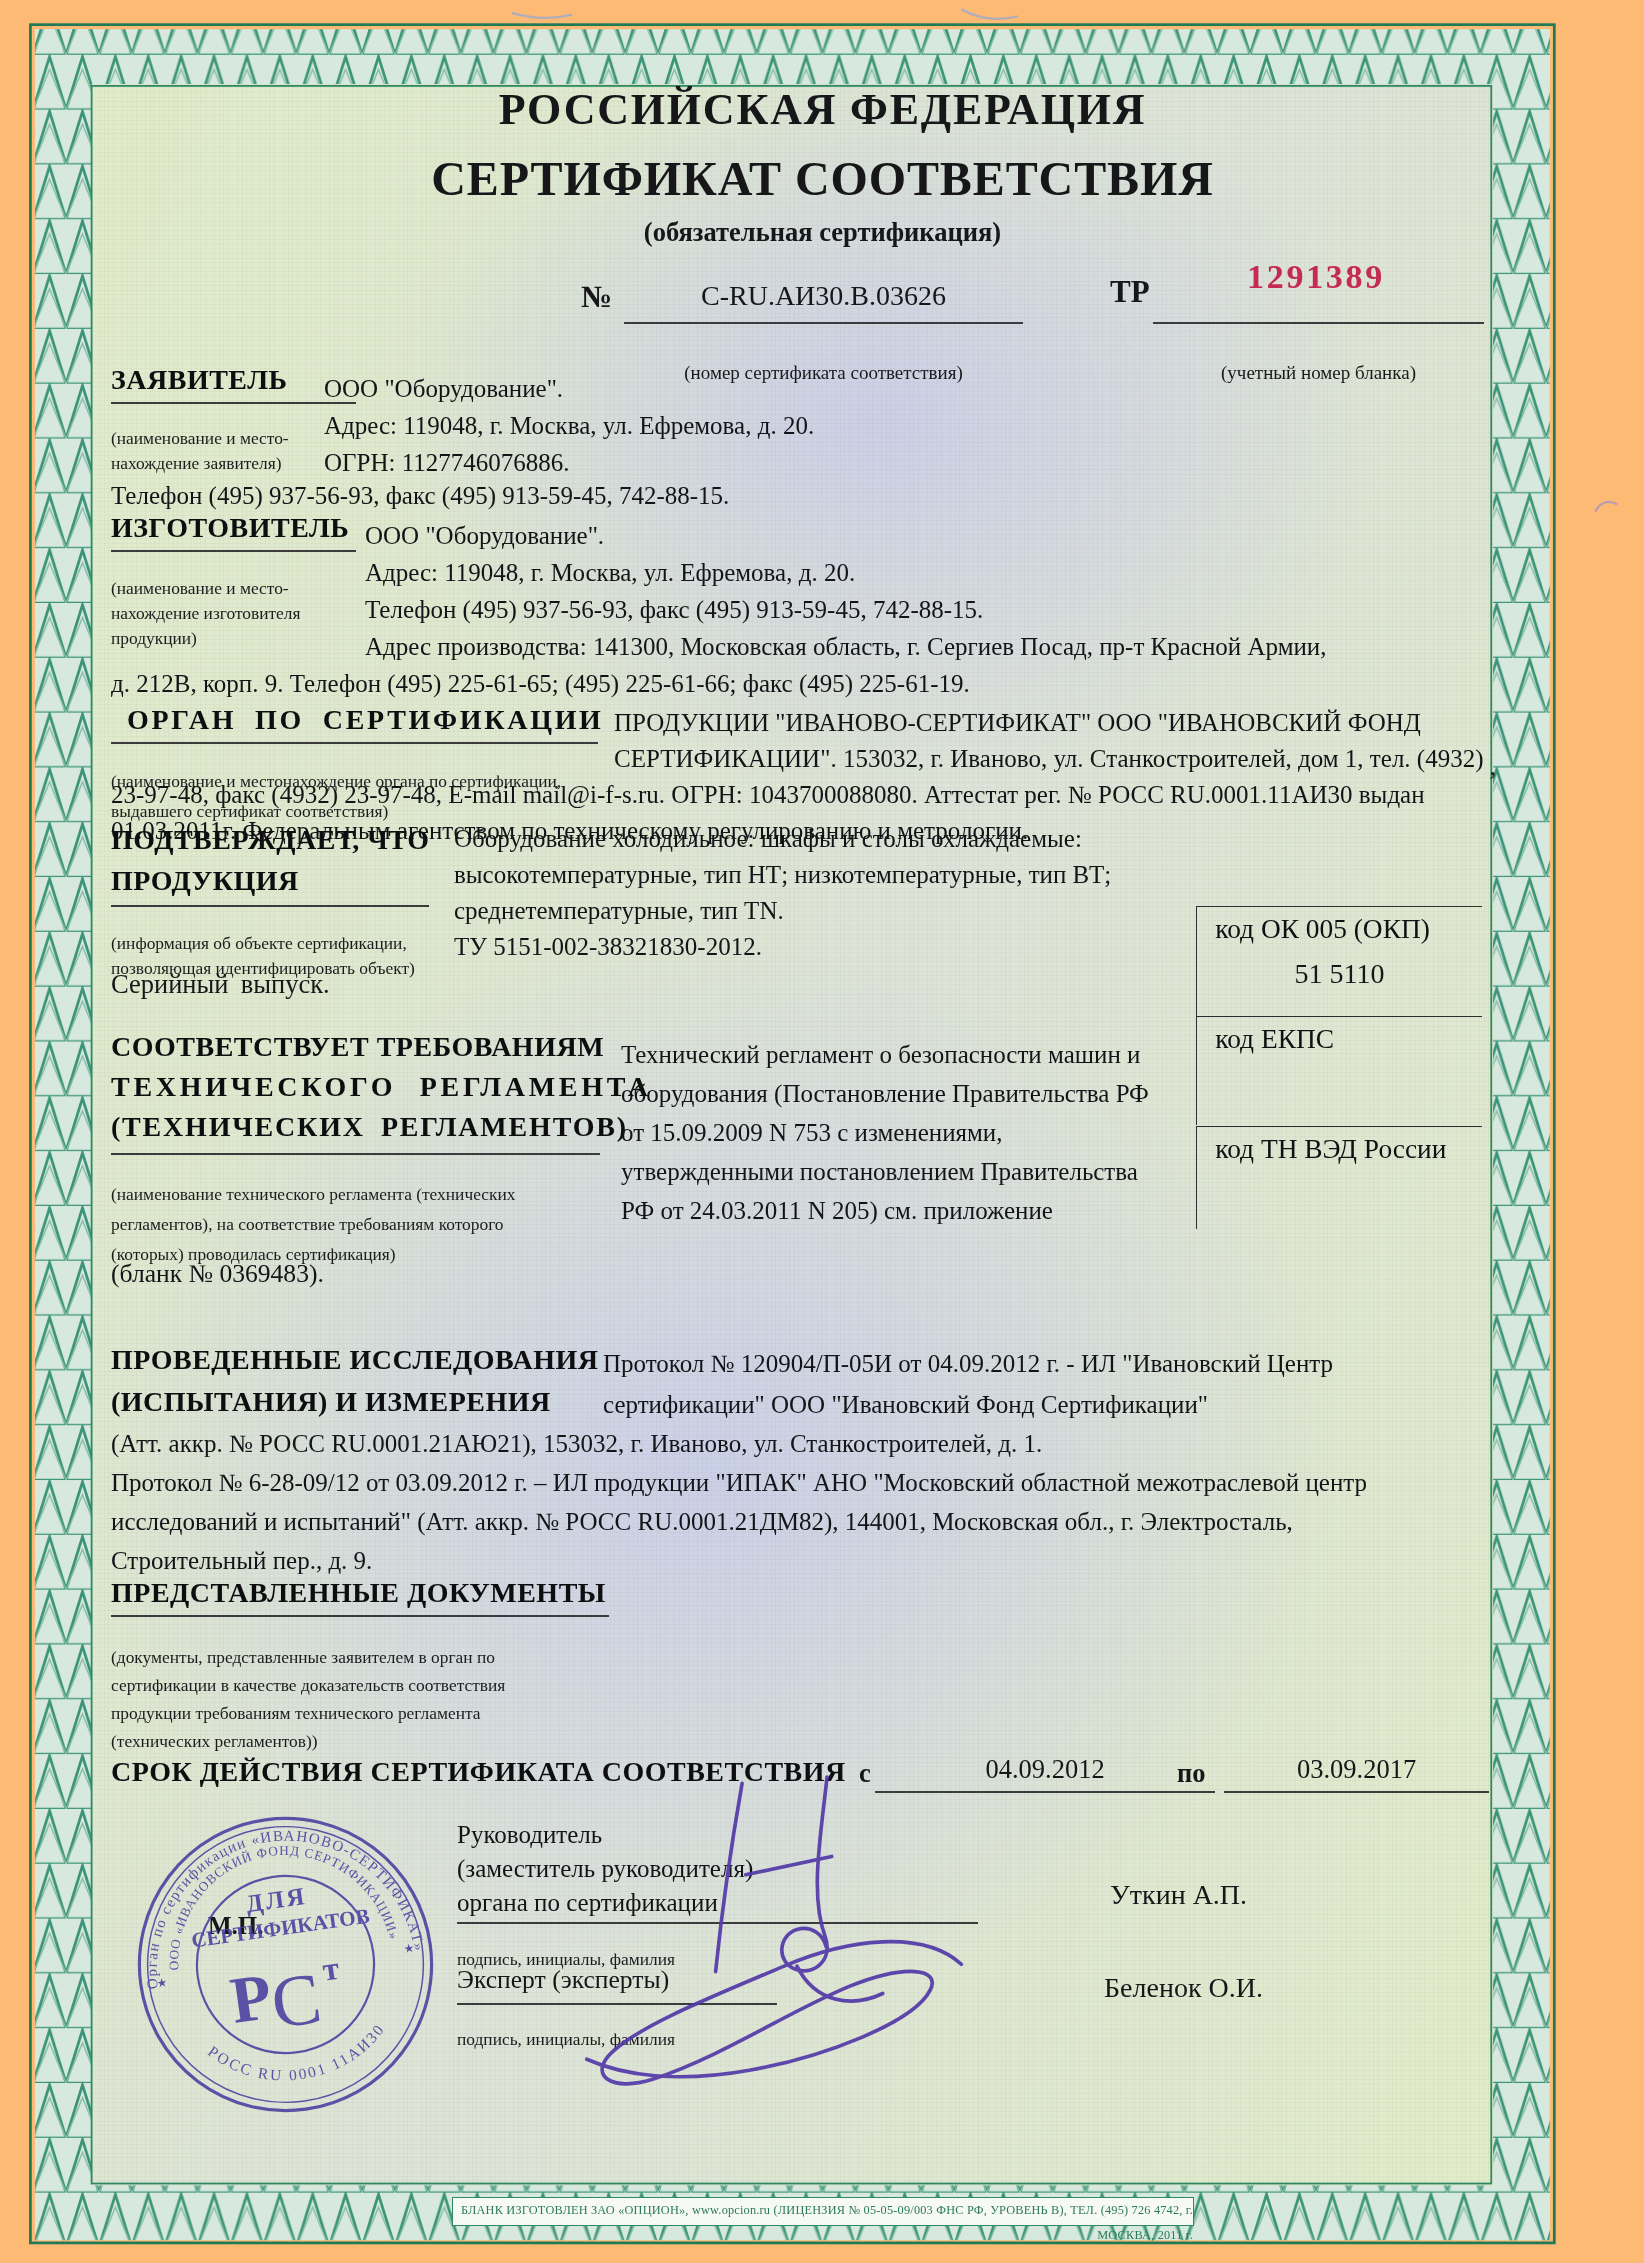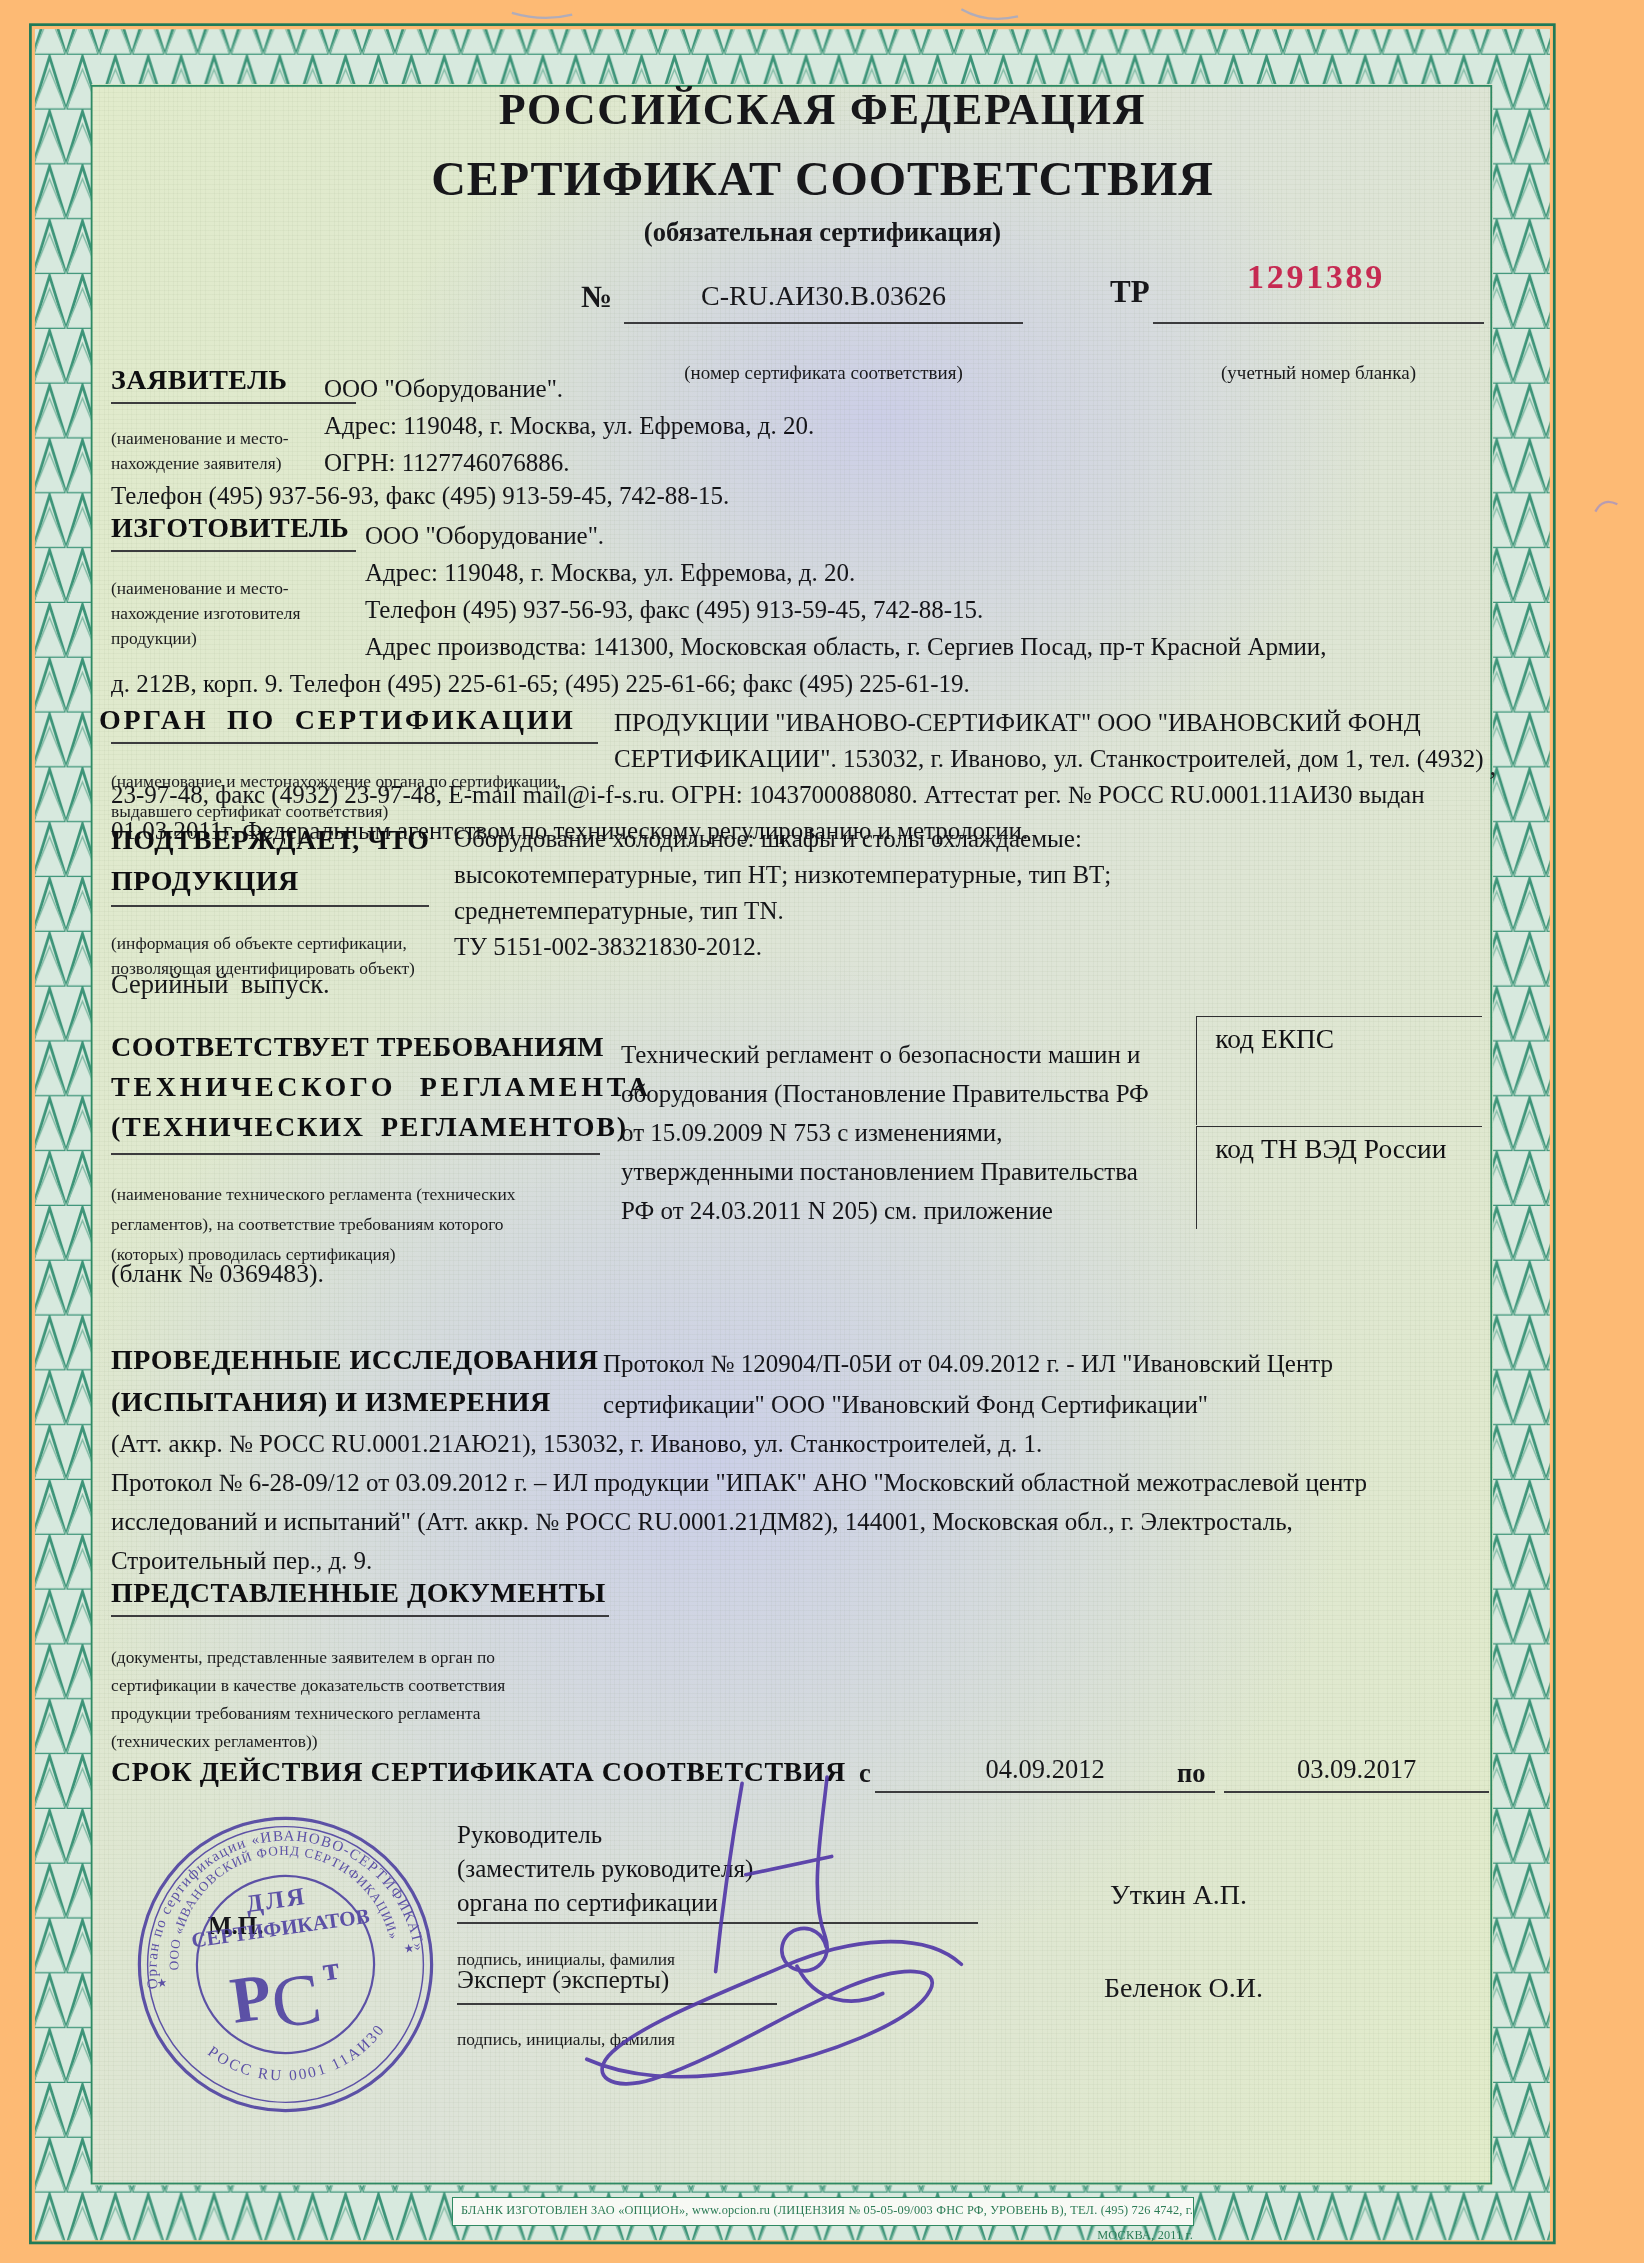--- a/index.html
+++ b/index.html
@@ -83,40 +83,44 @@
   <div class="line" style="left:111px;top:550px;width:245px"></div>
   <div class="abs sub pre" style="left:111px;top:559px">(наименование и место-
 нахождение изготовителя
 продукции)</div>
   <div class="abs val pre" style="left:365px;top:517px;line-height:37px">ООО "Оборудование".
 Адрес: 119048, г. Москва, ул. Ефремова, д. 20.
 Телефон (495) 937-56-93, факс (495) 913-59-45, 742-88-15.
 Адрес производства: 141300, Московская область, г. Сергиев Посад, пр-т Красной Армии,</div>
   <div class="abs val" style="left:111px;top:670px">д. 212В, корп. 9. Телефон (495) 225-61-65; (495) 225-61-66; факс (495) 225-61-19.</div>
 
-  <div class="abs h" style="left:99px;top:704px;letter-spacing:2.7px;word-spacing:9.1px">ОРГАН  ПО  СЕРТИФИКАЦИИ</div>
+  <div class="abs h" style="left:127px;top:704px;letter-spacing:2.7px;word-spacing:9.1px">ОРГАН  ПО  СЕРТИФИКАЦИИ</div>
   <div class="line" style="left:111px;top:742px;width:487px"></div>
   <div class="abs sub pre" style="left:111px;top:749px;line-height:30px">(наименование и местонахождение органа по сертификации,
 выдавшего сертификат соответствия)</div>
   <div class="abs val pre" style="left:614px;top:705px;line-height:36px">ПРОДУКЦИИ "ИВАНОВО-СЕРТИФИКАТ" ООО "ИВАНОВСКИЙ ФОНД
 СЕРТИФИКАЦИИ". 153032, г. Иваново, ул. Станкостроителей, дом 1, тел. (4932)</div>
   <div class="abs val pre" style="left:111px;top:777px;line-height:36px">23-97-48, факс (4932) 23-97-48, E-mail mail@i-f-s.ru. ОГРН: 1043700088080. Аттестат рег. № РОСС RU.0001.11АИ30 выдан
 01.03.2011г. Федеральным агентством по техническому регулированию и метрологии.</div>
 
   <div class="abs h pre" style="left:111px;top:819px;line-height:41px">ПОДТВЕРЖДАЕТ, ЧТО
 ПРОДУКЦИЯ</div>
   <div class="line" style="left:111px;top:905px;width:318px"></div>
   <div class="abs sub pre" style="left:111px;top:914px">(информация об объекте сертификации,
 позволяющая идентифицировать объект)</div>
   <div class="abs val pre" style="left:454px;top:821px;line-height:36px">Оборудование холодильное: шкафы и столы охлаждаемые:
 высокотемпературные, тип НТ; низкотемпературные, тип ВТ;
 среднетемпературные, тип TN.
 ТУ 5151-002-38321830-2012.</div>
   <div class="abs" style="left:111px;top:969px;font-size:26.5px;word-spacing:5.5px">Серийный  выпуск.</div>
 
+  <div class="codebox" style="left:1196px;top:906px;width:285px;height:110px">
+    <div class="codelabel">код ОК 005 (ОКП)</div>
+    <div class="c" style="font-size:28px;margin-top:12.8px">51 5110</div>
+  </div>
   <div class="codebox" style="left:1196px;top:1016px;width:285px;height:108px">
     <div class="codelabel">код ЕКПС</div>
   </div>
   <div class="codebox" style="left:1196px;top:1126px;width:285px;height:102px">
     <div class="codelabel">код ТН ВЭД России</div>
   </div>
 
   <div class="abs h" style="left:111px;top:1031px">СООТВЕТСТВУЕТ ТРЕБОВАНИЯМ</div>
   <div class="abs h" style="left:111px;top:1071px;letter-spacing:3.7px;word-spacing:12.8px">ТЕХНИЧЕСКОГО  РЕГЛАМЕНТА</div>
   <div class="abs h" style="left:111px;top:1111px;letter-spacing:1.8px;word-spacing:7.3px">(ТЕХНИЧЕСКИХ  РЕГЛАМЕНТОВ)</div>

